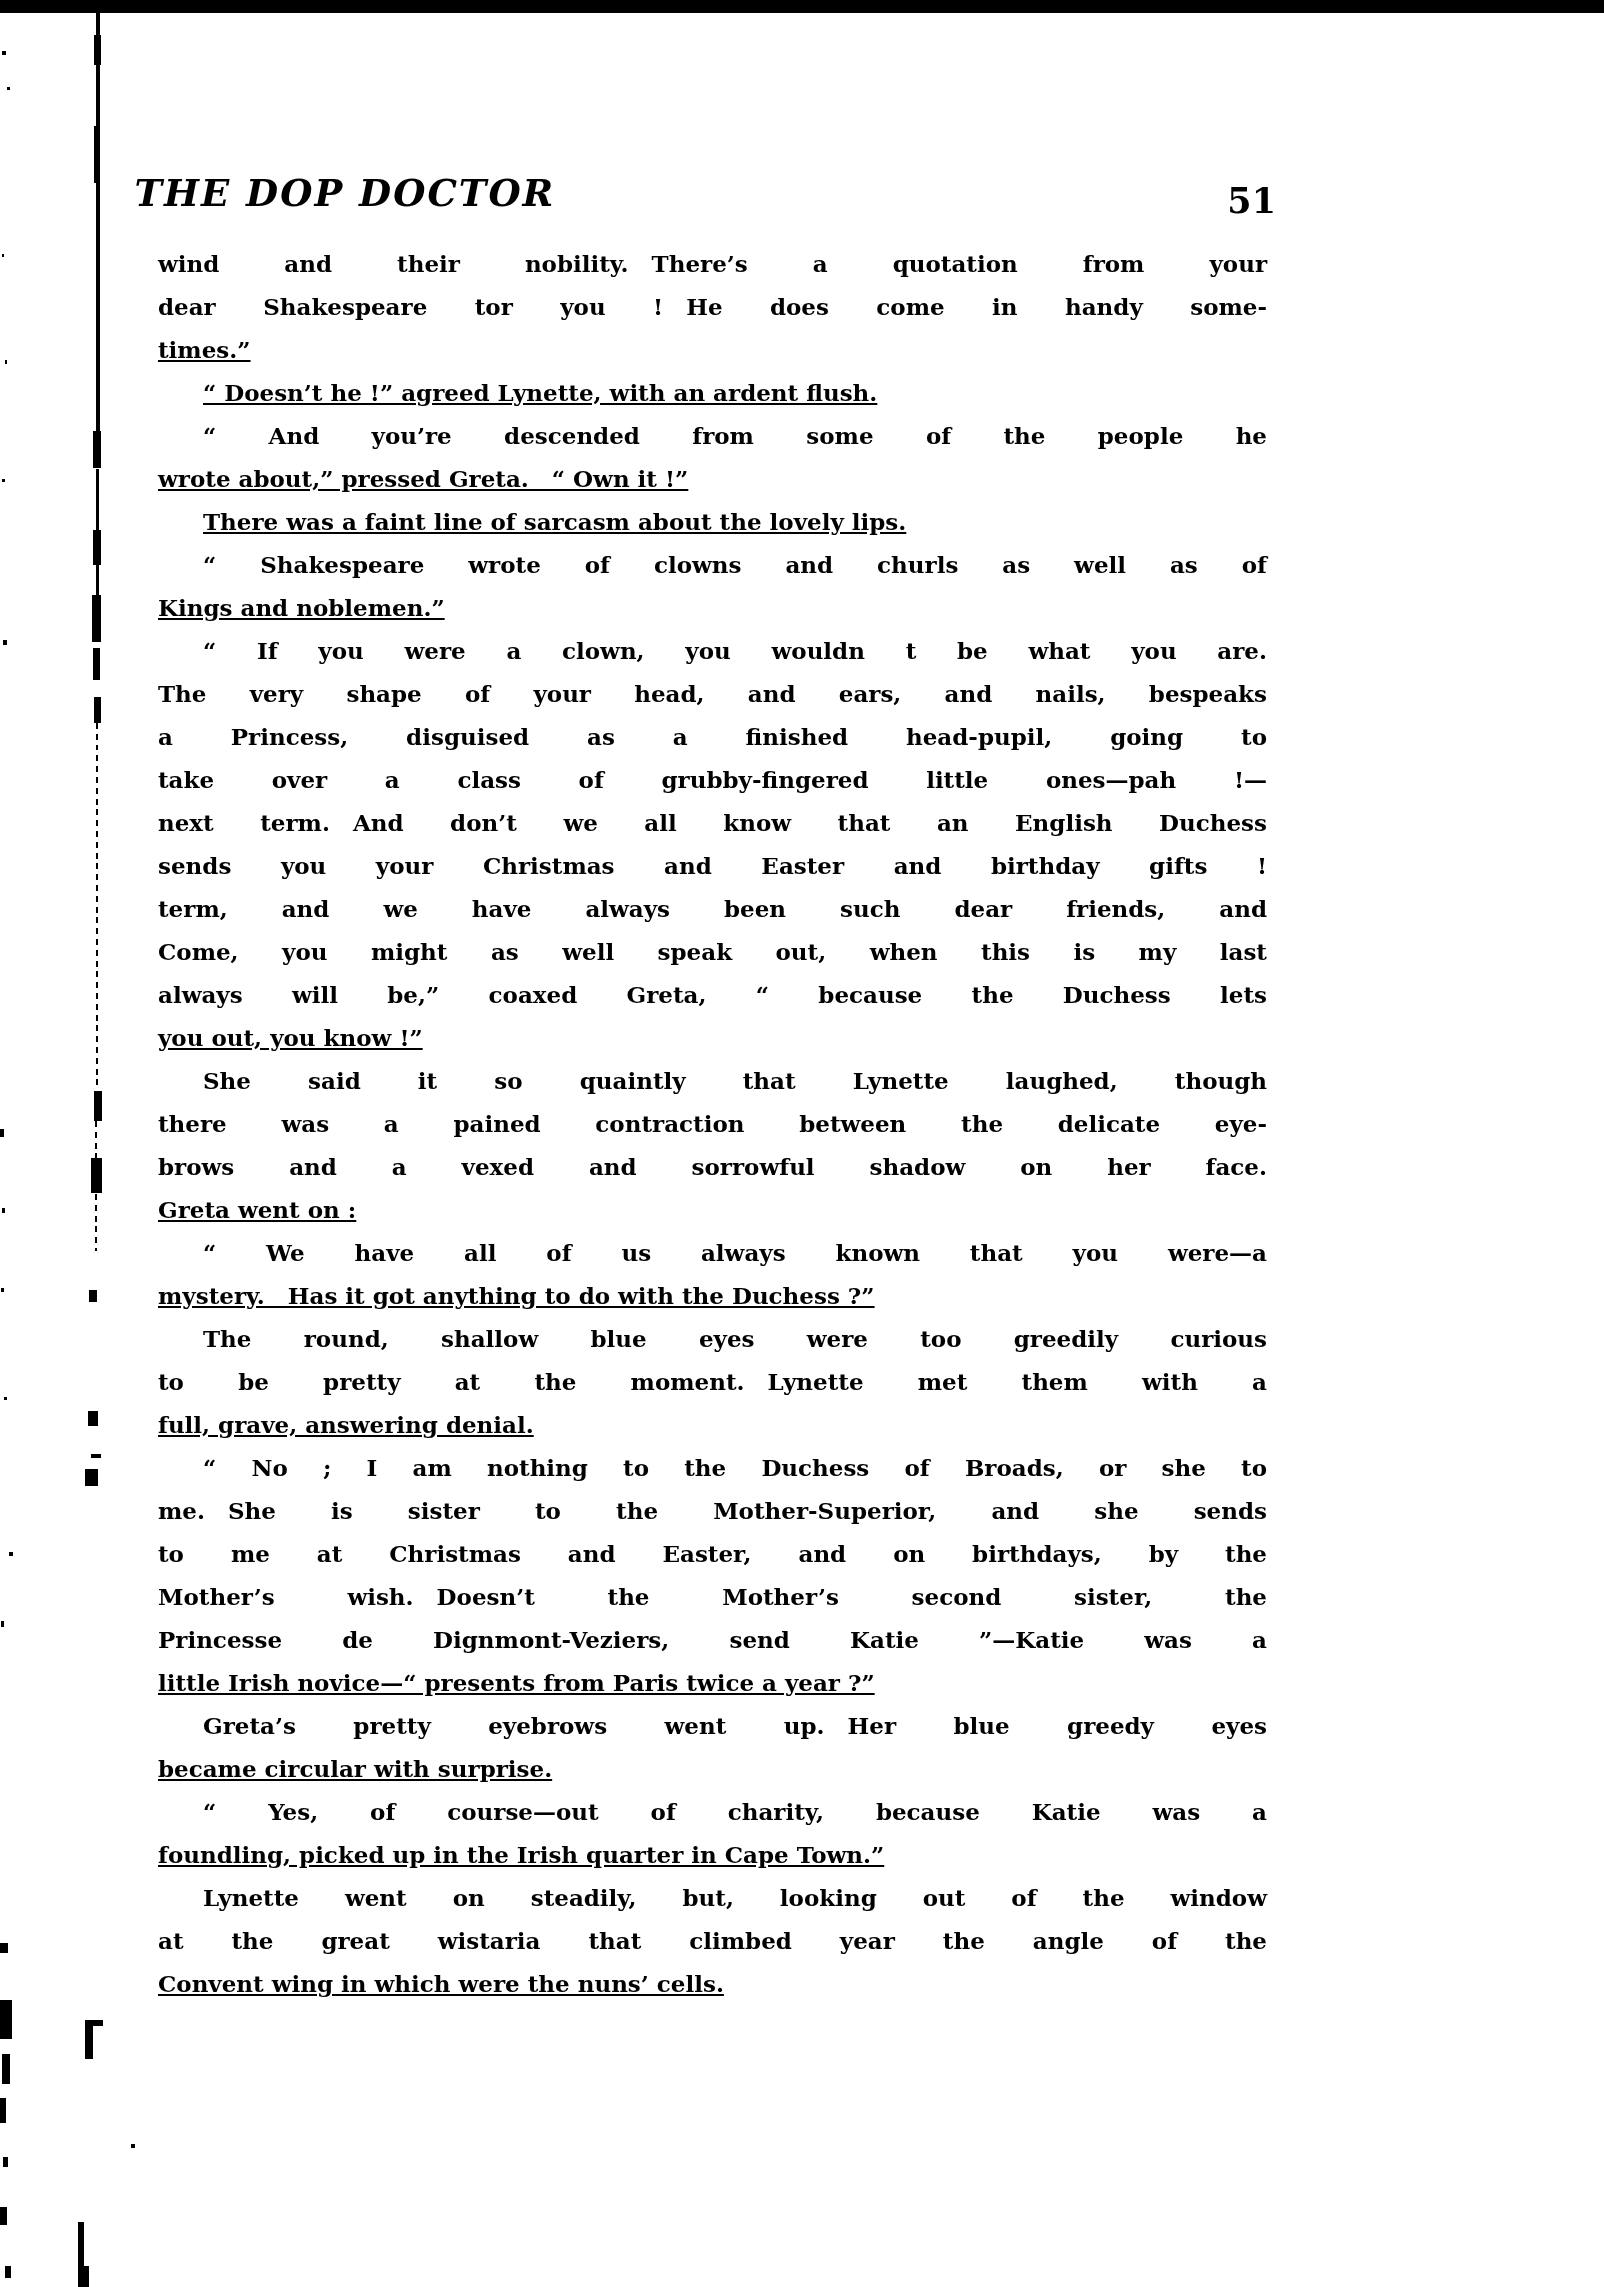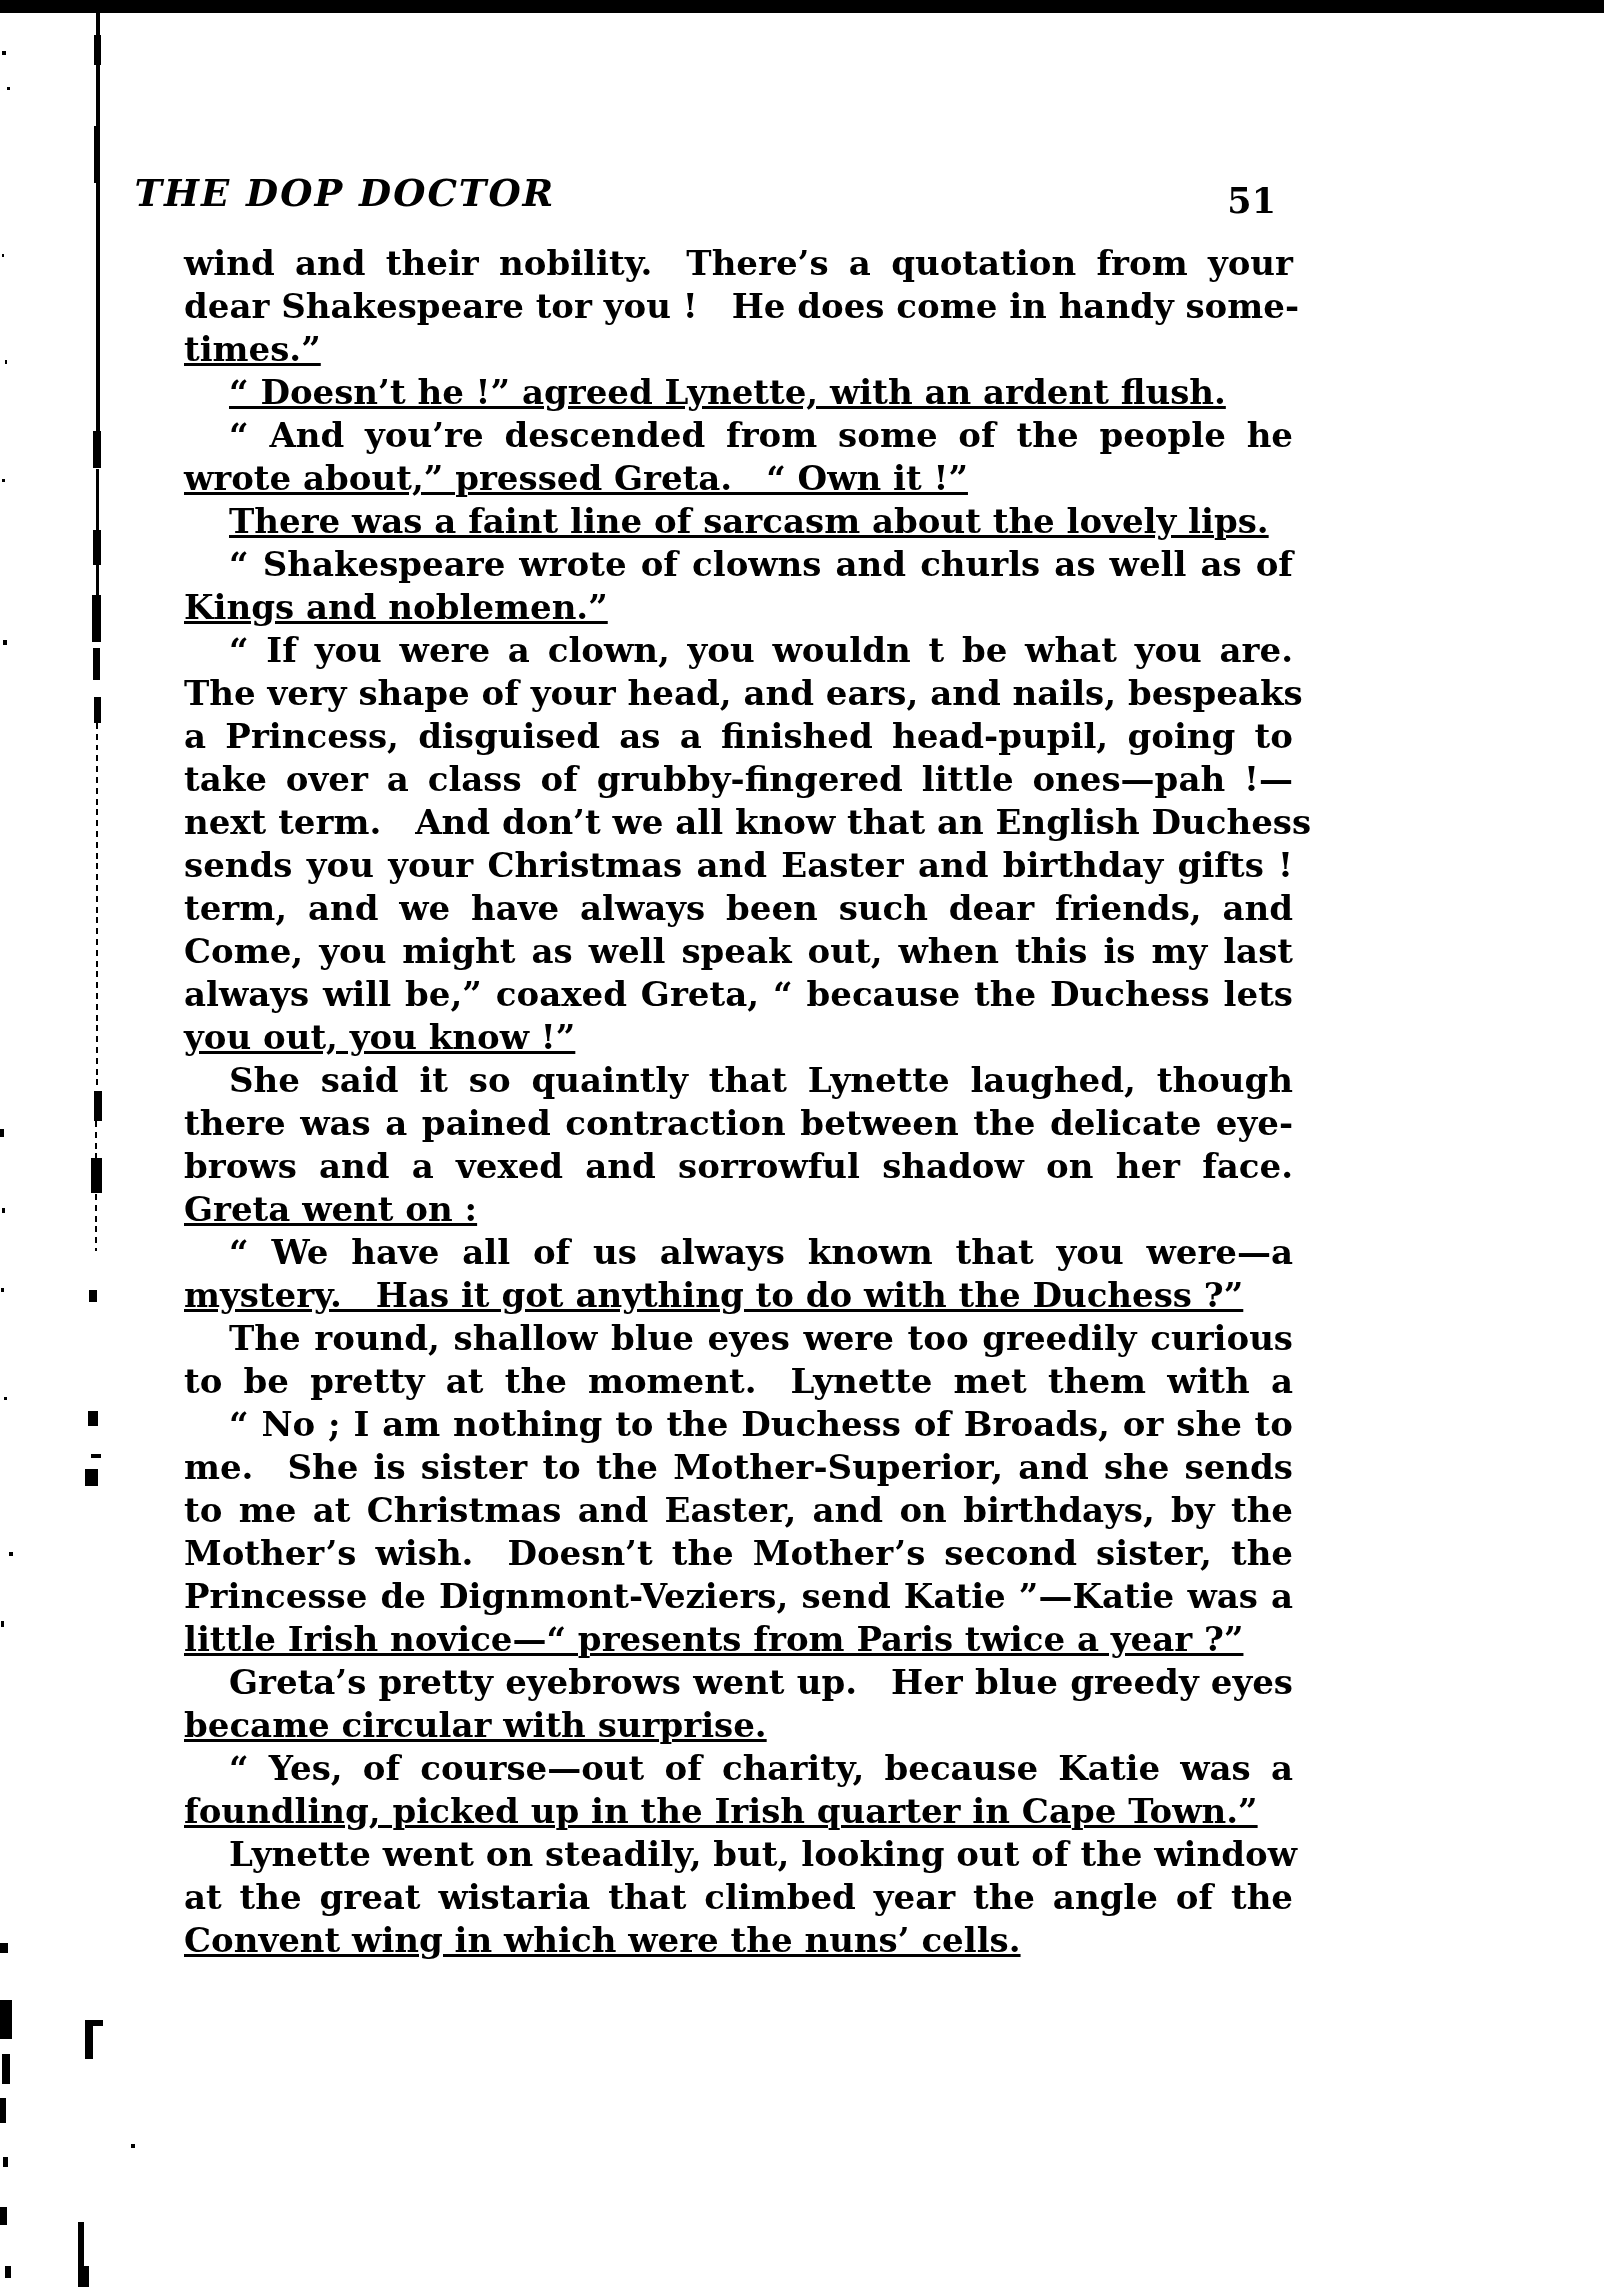--- a/index.html
+++ b/index.html
@@ -27,22 +27,22 @@
     font-style:italic;
   }
   .page-number{
     position:absolute;right:0;top:1px;
     font-size:35px;font-weight:bold;margin-top:8px;
   }
 
   
   .body-text{
     position:absolute;
-    left:184px;top:242px;width:1109px;
-    font-size:34px;font-weight:bold;
+    left:158px;top:242px;width:1109px;
+    font-size:23px;font-weight:bold;
     line-height:43px;
     text-justify:inter-word;
   }
   .body-text .line{
     text-align:justify;
     text-align-last:justify;
     white-space:nowrap;
   }
   .body-text .line.end{
     text-align-last:left;
@@ -134,20 +134,21 @@
       <div class="line">always will be,” coaxed Greta, “ because the Duchess lets</div>
       <div class="line end">you out, you know !”</div>
       <div class="line indent">She said it so quaintly that Lynette laughed, though</div>
       <div class="line">there was a pained contraction between the delicate eye-</div>
       <div class="line">brows and a vexed and sorrowful shadow on her face.</div>
       <div class="line end">Greta went on :</div>
       <div class="line indent">“ We have all of us always known that you were—a</div>
       <div class="line end">mystery.  Has it got anything to do with the Duchess ?”</div>
       <div class="line indent">The round, shallow blue eyes were too greedily curious</div>
       <div class="line">to be pretty at the moment.  Lynette met them with a</div>
+      <div class="line end">full, grave, answering denial.</div>
       <div class="line indent">“ No ; I am nothing to the Duchess of Broads, or she to</div>
       <div class="line">me.  She is sister to the Mother-Superior, and she sends</div>
       <div class="line">to me at Christmas and Easter, and on birthdays, by the</div>
       <div class="line">Mother’s wish.  Doesn’t the Mother’s second sister, the</div>
       <div class="line">Princesse de Dignmont-Veziers, send Katie ”—Katie was a</div>
       <div class="line end">little Irish novice—“ presents from Paris twice a year ?”</div>
       <div class="line indent">Greta’s pretty eyebrows went up.  Her blue greedy eyes</div>
       <div class="line end">became circular with surprise.</div>
       <div class="line indent">“ Yes, of course—out of charity, because Katie was a</div>
       <div class="line end">foundling, picked up in the Irish quarter in Cape Town.”</div>

